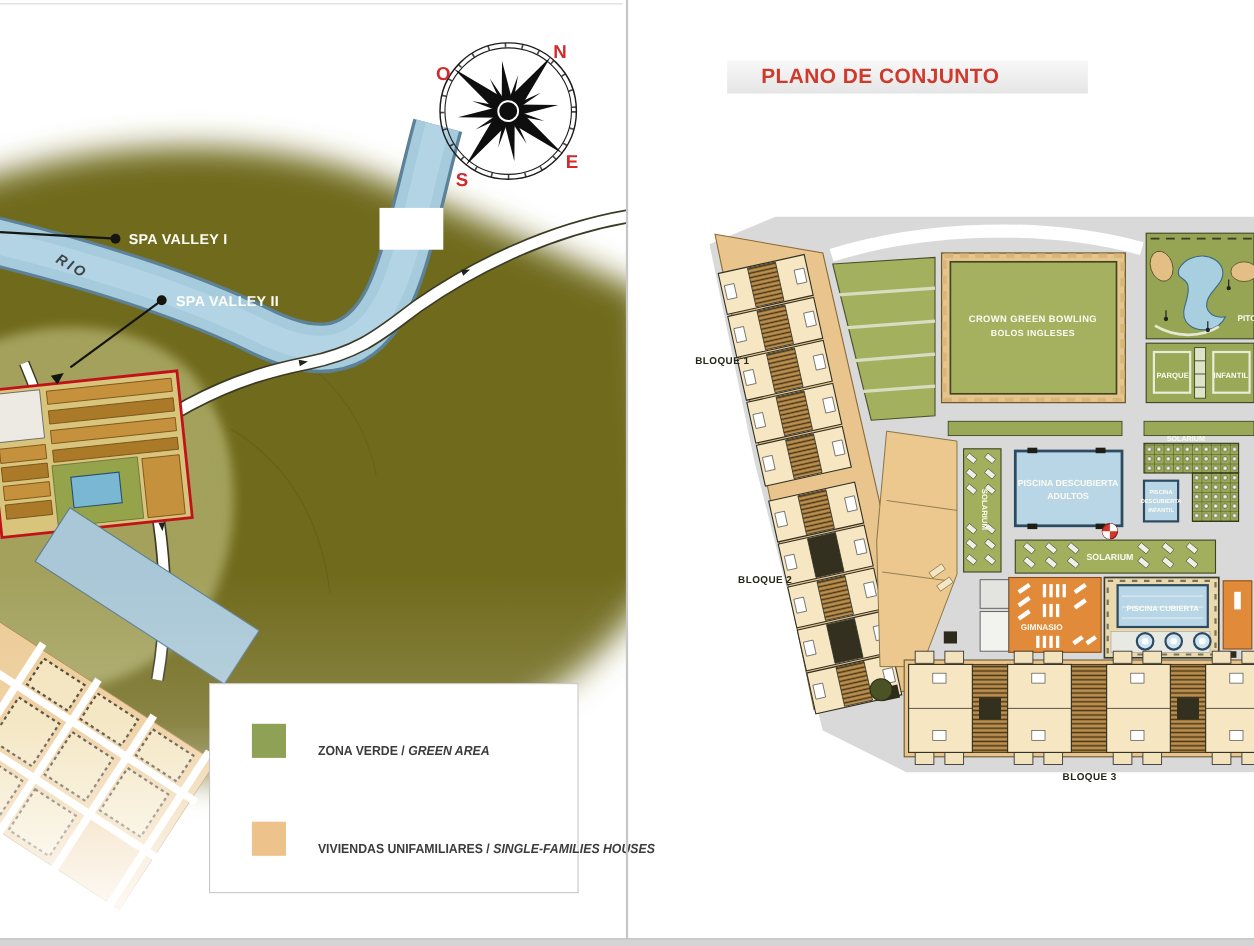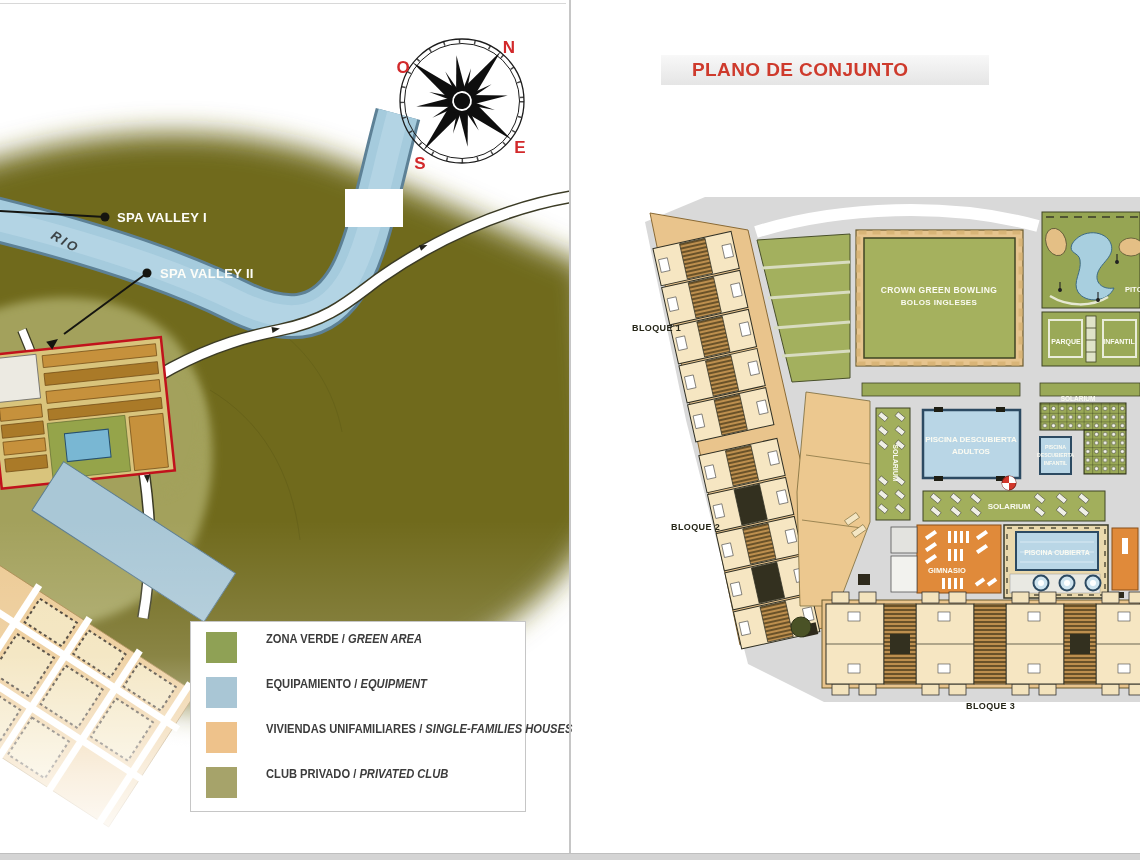--- a/index.html
+++ b/index.html
@@ -14,21 +14,21 @@
   .rio{fill:#3d4447;font-size:13px;font-style:italic;letter-spacing:2.5px;}
   .compass-letter{fill:#d2292b;font-size:17px;}
   .plan-white{fill:#fbfbf2;}
   .plan-dark{fill:#262618;font-size:9px;letter-spacing:.4px;}
   .header-bar{position:absolute;left:637px;top:55px;width:328px;height:30px;box-sizing:border-box;
       background:linear-gradient(180deg,#f8f8f8,#e5e5e5);color:#ce3a2c;font-weight:bold;
       font-size:19px;letter-spacing:.4px;line-height:30px;padding-left:31px;margin-left:24px;}
   .legend{position:absolute;left:190px;top:621px;width:336px;height:191px;background:#ffffff;
       border:1px solid #c6c6c6;box-sizing:border-box;display:flex;flex-direction:column;
       justify-content:space-around;padding:5px 0;}
-  .lg-row{display:flex;align-items:flex-start;height:34px;}
+  .lg-row{display:flex;align-items:flex-end;height:34px;margin-left:23px;}
   .sw{width:31px;height:31px;margin-left:15px;flex:none;}
   .sw0{background:#8fa155}.sw1{background:#a9c6d5}.sw2{background:#eec28b}.sw3{background:#e30613}.sw4{background:#a6a36a}
   .lg-text{margin-left:29px;font-size:12px;font-weight:bold;color:#3c3c3c;white-space:nowrap;
       transform:scaleX(.93);transform-origin:left center;}
   .lg-text i{font-style:italic;}
 </style>
 </head>
 <body>
 
 <div class="stage">
@@ -187,30 +187,22 @@
       <text class="compass-letter" x="-42" y="68" text-anchor="middle">S</text>
     </g>
   </svg>
 
   <div class="legend">
     <div class="lg-row">
       <span class="sw sw0"></span>
       <span class="lg-text"><span>ZONA VERDE / </span><i>GREEN AREA</i></span>
     </div>
     <div class="lg-row">
-      <span class="sw sw1"></span>
-      <span class="lg-text"><span>EQUIPAMIENTO / </span><i>EQUIPMENT</i></span>
-    </div>
-    <div class="lg-row">
       <span class="sw sw2"></span>
       <span class="lg-text"><span>VIVIENDAS UNIFAMILIARES / </span><i>SINGLE-FAMILIES HOUSES</i></span>
-    </div>
-    <div class="lg-row">
-      <span class="sw sw4"></span>
-      <span class="lg-text"><span>CLUB PRIVADO / </span><i>PRIVATED CLUB</i></span>
     </div>
   </div>
 
   <div class="header-bar">PLANO DE CONJUNTO</div>
 
   <svg width="570" height="860" viewBox="570 0 570 860" style="left:570px">
     <defs>
       <pattern id="roofHatch" width="4" height="4" patternUnits="userSpaceOnUse">
         <rect width="4" height="4" fill="#bd8f4e"></rect>
         <line x1="0" y1="2" x2="4" y2="2" stroke="#463718" stroke-width="1.4"></line>

